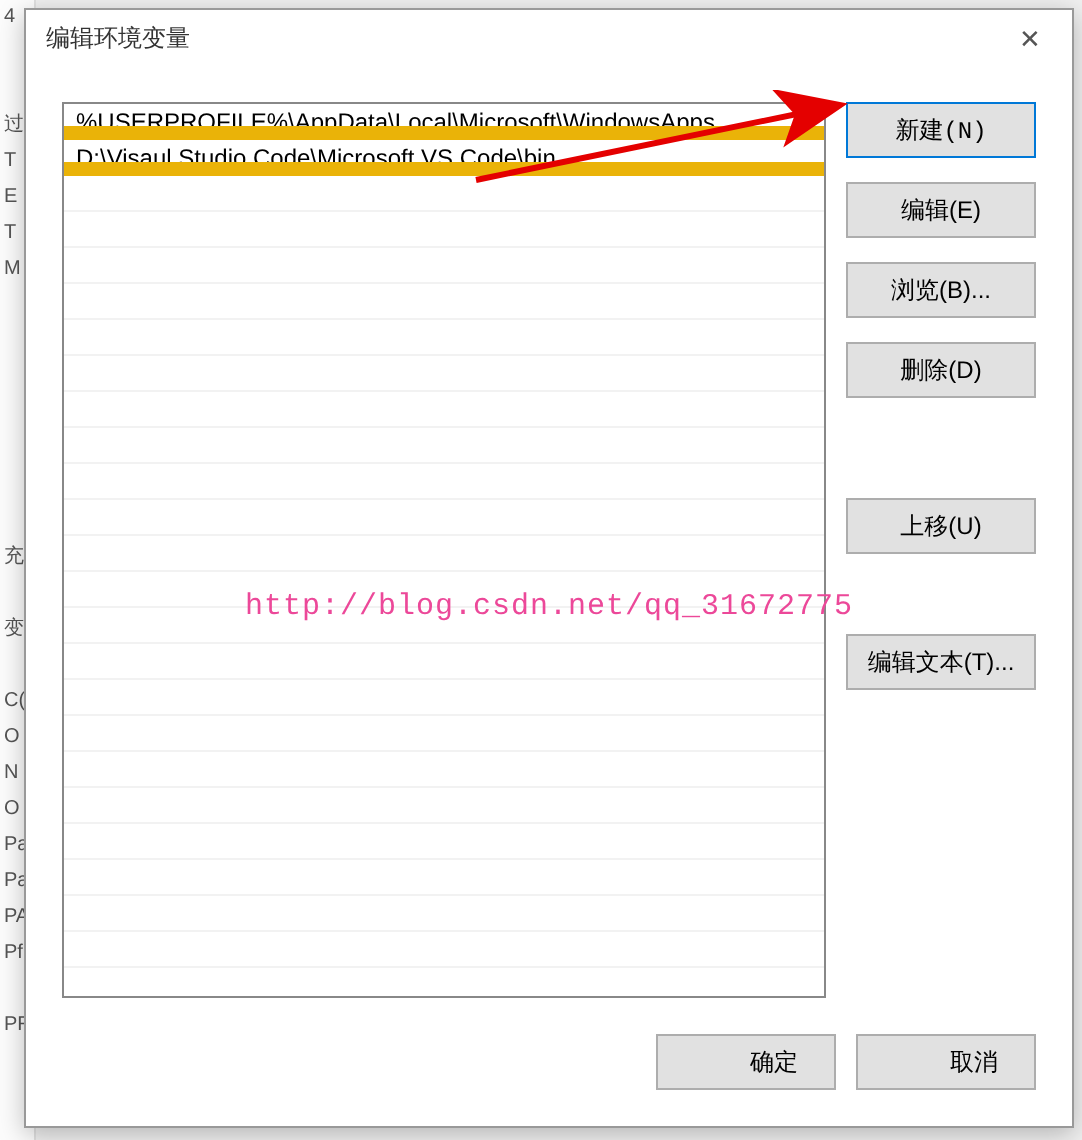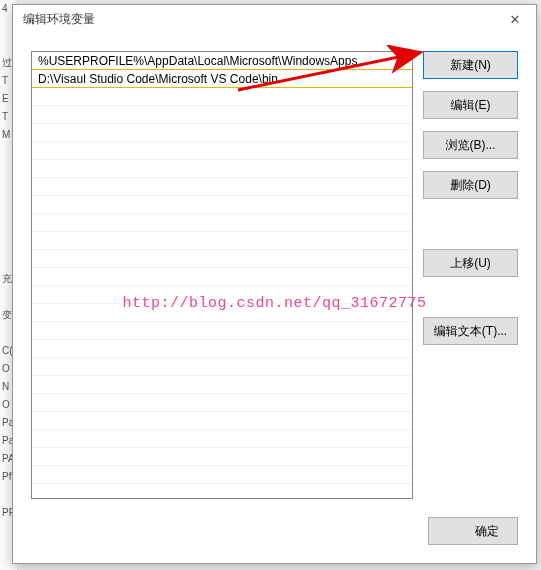--- a/index.html
+++ b/index.html
@@ -78,21 +78,21 @@
       position: relative;
     }
     .list-entry {
       height: 18px;
       line-height: 18px;
       padding: 0 6px;
       font-size: 12px;
       color: #000;
       white-space: nowrap;
       overflow: hidden;
-      border-bottom: 1px solid #eab308;
+      border-bottom: 7px solid #eab308;
     }
     .list-lines {
       position: absolute;
       top: 36px; left: 0; right: 0; bottom: 0;
       background: repeating-linear-gradient(
         to bottom,
         #fff 0, #fff 17px,
         #f2f2f2 17px, #f2f2f2 18px
       );
     }
@@ -106,21 +106,21 @@
       background: #e1e1e1;
       border: 1px solid #adadad;
       font-size: 12px;
       color: #000;
       cursor: pointer;
       margin-bottom: 12px;
       display: flex;
       align-items: center;
       justify-content: center;
     }
-    .btn.highlighted { border-color: #0078d7; }
+    .btn.highlighted { border-color: #0078d7; font-family: Liberation Mono, monospace; }
     .gap-md { margin-top: 38px; }
     .gap-sm { margin-top: 28px; }
     .bottom-buttons {
       display: flex;
       justify-content: flex-end;
       gap: 10px;
       margin-top: 18px;
     }
     .bottom-buttons .btn { width: 90px; margin-bottom: 0; padding-left: 28px; }
     .arrow {
@@ -197,20 +197,21 @@
         <button class="btn highlighted">新建(N)</button>
         <button class="btn">编辑(E)</button>
         <button class="btn">浏览(B)...</button>
         <button class="btn">删除(D)</button>
         <button class="btn gap-md">上移(U)</button>
         <button class="btn gap-sm">编辑文本(T)...</button>
       </div>
     </div>
     <div class="bottom-buttons">
       <button class="btn">确定</button>
+      <button class="btn">取消</button>
     </div>
   </div>
 
   <div class="watermark">http://blog.csdn.net/qq_31672775</div>
 
   <svg class="arrow" style="left:220px; top:40px; width:200px; height:50px;" viewBox="0 0 200 50">
     <defs>
       <marker id="ah" markerWidth="12" markerHeight="12" refX="10" refY="5" orient="auto">
         <path d="M0,0 L12,5 L0,10 L3,5 Z" fill="#e40000"></path>
       </marker>

